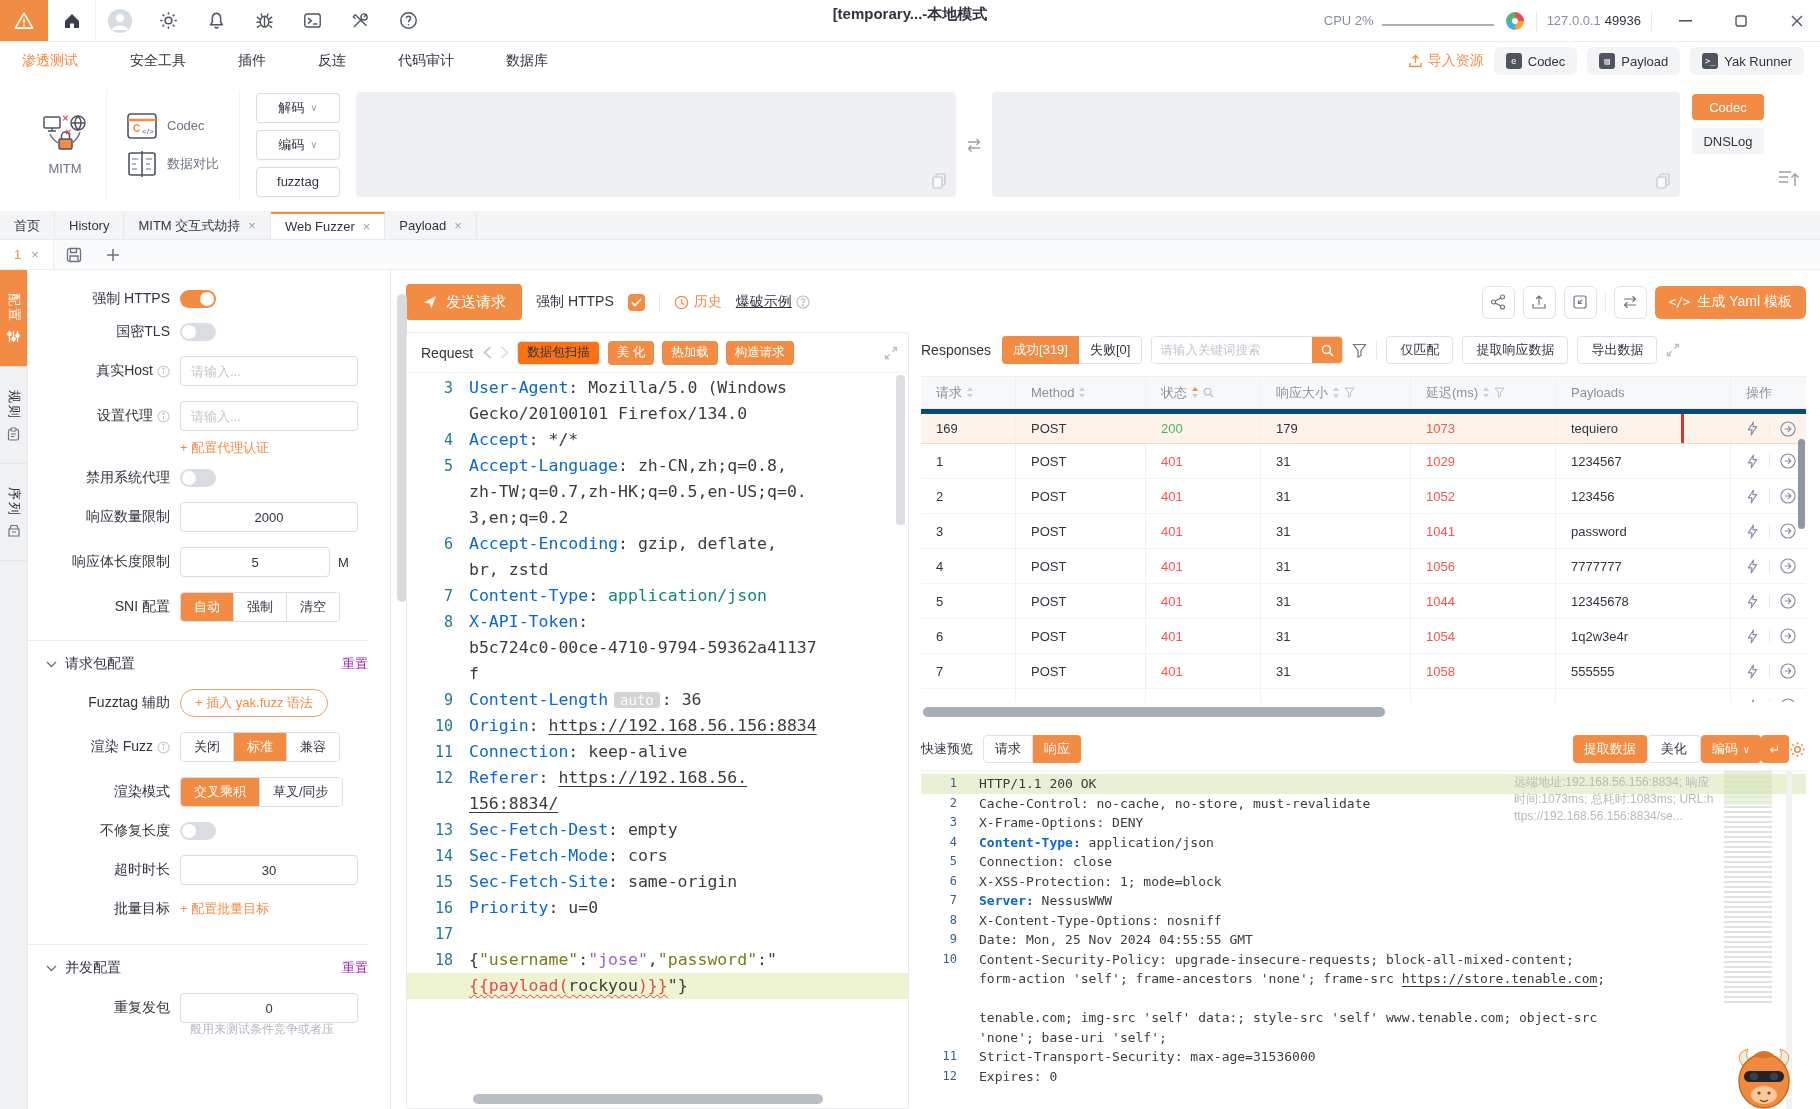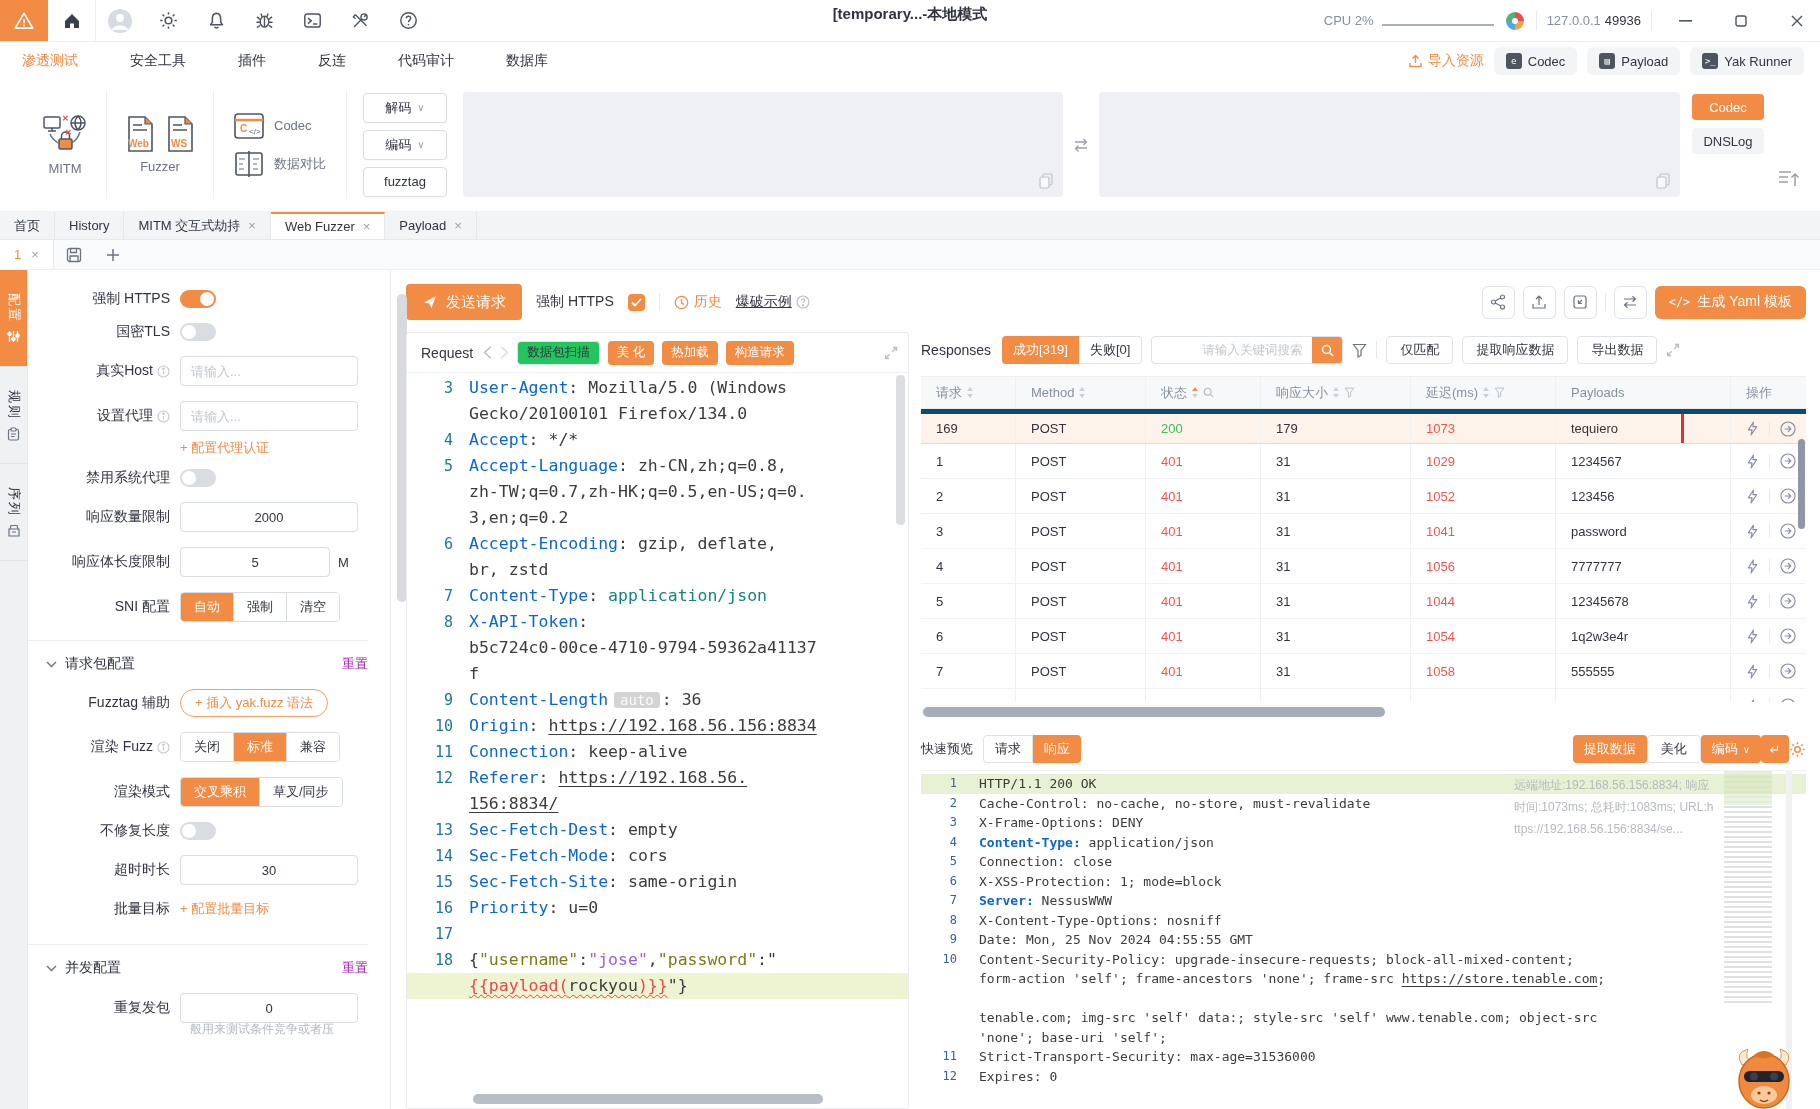--- a/index.html
+++ b/index.html
@@ -100,21 +100,21 @@
   .icobtn{width:33px;height:33px;border:1px solid #dfe2e6;border-radius:6px;display:flex;align-items:center;justify-content:center;background:#fff;cursor:pointer;}
   .yaml-btn{height:33px;background:#f28b44;border-radius:6px;color:#fff;font-size:14px;display:flex;align-items:center;gap:7px;padding:0 14px;cursor:pointer;}
   .code-glyph{font-family:"DejaVu Sans Mono",monospace;font-size:12px;}
   .fz-body{flex:1;display:flex;gap:12px;min-height:0;}
   
   .req-panel{width:503px;border:1px solid #e8eaee;border-radius:3px;display:flex;flex-direction:column;flex:none;position:relative;overflow:hidden;}
   .req-tabbar{height:40px;display:flex;align-items:center;gap:8px;padding:0 10px 0 14px;border-bottom:1px solid #f0f1f3;}
   .req-tabbar .rt{font-size:14px;margin-right:2px;}
   .nav-ch{display:flex;align-items:center;cursor:pointer;}
   .sm-btn{height:24px;border-radius:4px;font-size:12.5px;display:flex;align-items:center;padding:0 9px;cursor:pointer;white-space:nowrap;}
-  .sm-btn.white{border:1px solid #dfe2e6;background:#22c55e;}
+  .sm-btn.white{border:1px solid #dfe2e6;background:#f97316;}
   .sm-btn.orange{background:#f28b44;color:#fff;}
   .req-expand{margin-left:auto;cursor:pointer;}
   .editor{flex:1;position:relative;font-family:"DejaVu Sans Mono",monospace;font-size:16.5px;line-height:26px;padding-top:2px;overflow:hidden;background:#fff;}
   .ed-row{display:flex;min-height:26px;}
   .ed-row.hl{background:#eef3d2;}
   .ed-gut{width:62px;flex:none;text-align:right;padding-right:16px;color:#1f7a8c;font-size:15px;}
   .ed-txt{white-space:pre;color:#3b3b3b;}
   .sg-h{color:#0a66d0;}
   .sg-p,.sg-v{color:#3b3b3b;}
   .sg-t{color:#0f857d;}
@@ -128,21 +128,21 @@
   .ed-vscroll{position:absolute;right:3px;top:2px;width:9px;height:150px;background:#dcdee2;border-radius:4px;}
   .ed-hscroll{position:absolute;left:66px;bottom:4px;width:350px;height:10px;background:#b9bdc4;border-radius:5px;}
   
   .resp-panel{flex:1;display:flex;flex-direction:column;min-width:0;position:relative;}
   .resp-head{height:36px;display:flex;align-items:center;gap:9px;margin-bottom:8px;}
   .resp-title{font-size:14px;margin-right:2px;}
   .pair{display:flex;}
   .pair .a{background:#f28b44;color:#fff;border-radius:4px 0 0 4px;height:28px;display:flex;align-items:center;padding:0 11px;font-size:13px;cursor:pointer;}
   .pair .b{border:1px solid #dfe2e6;border-left:none;border-radius:0 4px 4px 0;height:28px;display:flex;align-items:center;padding:0 11px;font-size:13px;background:#fff;cursor:pointer;}
   .search{display:flex;height:28px;width:192px;border:1px solid #dfe2e6;border-radius:4px;overflow:hidden;}
-  .search input{flex:1;border:none;outline:none;padding:0 8px;font-size:12.5px;min-width:0;font-family:Liberation Serif, serif;margin-left:42px;}
+  .search input{flex:1;border:none;outline:none;padding:0 8px;font-size:12.5px;min-width:0;font-family:Liberation Serif, serif;}
   .search input::placeholder{color:#c2c7ce;}
   .search .go{width:30px;background:#f28b44;display:flex;align-items:center;justify-content:center;flex:none;cursor:pointer;}
   .wbtn{height:28px;border:1px solid #dfe2e6;border-radius:4px;background:#fff;font-size:13px;display:flex;align-items:center;padding:0 13px;cursor:pointer;white-space:nowrap;}
   
   .rtable{border-top:1px solid #eceef1;}
   .thead{display:flex;height:32px;align-items:center;background:#f7f8fa;border-bottom:1px solid #e8eaee;color:#86909c;font-size:13px;}
   .tc{padding-left:15px;display:flex;align-items:center;gap:4px;overflow:hidden;border-right:1px solid #f0f1f4;height:100%;}
   .c-req{width:95px;flex:none;}
   .c-method{width:130px;flex:none;}
   .c-status{width:115px;flex:none;}
@@ -161,21 +161,21 @@
   
   .preview-bar{height:42px;display:flex;align-items:center;gap:10px;margin-top:8px;}
   .pv-title{font-size:13px;}
   .pv-right{margin-left:auto;display:flex;align-items:center;gap:0;}
   .obtn{height:28px;background:#f28b44;color:#fff;border-radius:4px;font-size:13px;display:flex;align-items:center;padding:0 11px;gap:5px;cursor:pointer;}
   .viewer{flex:1;position:relative;font-family:"DejaVu Sans Mono",monospace;font-size:13px;line-height:19.5px;overflow:hidden;border-top:1px solid #f2f3f5;padding-top:3px;background:#fff;}
   .rv-row{display:flex;min-height:19.5px;}
   .rv-row.hl{background:#e9f1d4;}
   .rv-gut{width:58px;flex:none;text-align:right;padding-right:22px;color:#3a5f8a;font-size:12px;}
   .rv-txt{white-space:pre;color:#3b3b3b;}
-  .rv-overlay{position:absolute;top:3px;right:92px;width:200px;font-size:12px;line-height:22px;color:#b6b9be;font-family:"Liberation Sans",sans-serif;word-break:break-all;z-index:4;margin-left:47px;}
+  .rv-overlay{position:absolute;top:3px;right:92px;width:200px;font-size:12px;line-height:17px;color:#b6b9be;font-family:"Liberation Sans",sans-serif;word-break:break-all;z-index:4;margin-left:47px;}
   .minimap{position:absolute;top:0;right:34px;width:48px;height:235px;background:
      repeating-linear-gradient(180deg,rgba(90,100,115,.35) 0 2px,transparent 2px 5px);
      opacity:.55;z-index:3;}
   .minimap::after{content:"";position:absolute;left:0;top:0;width:100%;height:34px;background:#cfe3b4;opacity:.8;}
   .viewer-track{position:absolute;right:14px;top:0;width:6px;height:100%;background:#f0f1f3;}
   .mascot{position:absolute;right:10px;bottom:0;z-index:6;}
 </style>
 </head>
 <body>
 
@@ -314,37 +314,20 @@
           <circle cx="36" cy="10" r="7"></circle>
             <path d="M29 10 H43 M36 3 C32 7 32 13 36 17 M36 3 C40 7 40 13 36 17"></path>
           <rect x="17" y="26" width="13" height="10" rx="1.5" fill="#f28b44" stroke="#4e5561"></rect>
             <path d="M19.5 26 V23 a4 4 0 0 1 8 0 V26"></path>
           <path d="M8 21 C10 26 13 28 16 30 M38 19 C36 25 33 28 30 30" stroke="#6b7280"></path>
         </g>
         <text x="20" y="8" font-size="8" fill="#e5484d" font-weight="bold">✕</text>
         <text x="23" y="22" font-size="8" fill="#e5484d" font-weight="bold">✕</text>
       </svg>
       <span class="tool-label">MITM</span>
-    </div>
-    <div class="tool-group">
-      <div style="display:flex;gap:10px;">
-        <svg width="30" height="38" viewBox="0 0 30 38">
-          <path d="M4 2 H20 L27 9 V36 H4 Z" fill="none" stroke="#4e5561" stroke-width="1.6"></path>
-          <path d="M20 2 V9 H27" fill="#f28b44" stroke="#4e5561" stroke-width="1.2"></path>
-          <path d="M8 10 H17 M8 15 H22" stroke="#4e5561" stroke-width="1.4"></path>
-          <text x="3" y="32" font-size="10" font-weight="bold" fill="#f28b44">Web</text>
-        </svg>
-        <svg width="30" height="38" viewBox="0 0 30 38">
-          <path d="M4 2 H20 L27 9 V36 H4 Z" fill="none" stroke="#4e5561" stroke-width="1.6"></path>
-          <path d="M20 2 V9 H27" fill="#f28b44" stroke="#4e5561" stroke-width="1.2"></path>
-          <path d="M8 10 H17 M8 15 H22" stroke="#4e5561" stroke-width="1.4"></path>
-          <text x="6" y="32" font-size="10" font-weight="bold" fill="#f28b44">WS</text>
-        </svg>
-      </div>
-      <span class="tool-label">Fuzzer</span>
     </div>
     <div class="tool-col">
       <div class="tool-row">
         <svg width="30" height="26" viewBox="0 0 30 26">
           <rect x="1" y="1" width="28" height="24" rx="3" fill="none" stroke="#4e5561" stroke-width="1.6"></rect>
           <path d="M1 7 H29" stroke="#f28b44" stroke-width="2.5"></path>
           <text x="6" y="19" font-size="10" font-weight="bold" fill="#f28b44">C</text>
           <text x="15" y="21" font-size="8" fill="#4e5561">&lt;/&gt;</text>
         </svg>
         <span class="tool-label">Codec</span>

